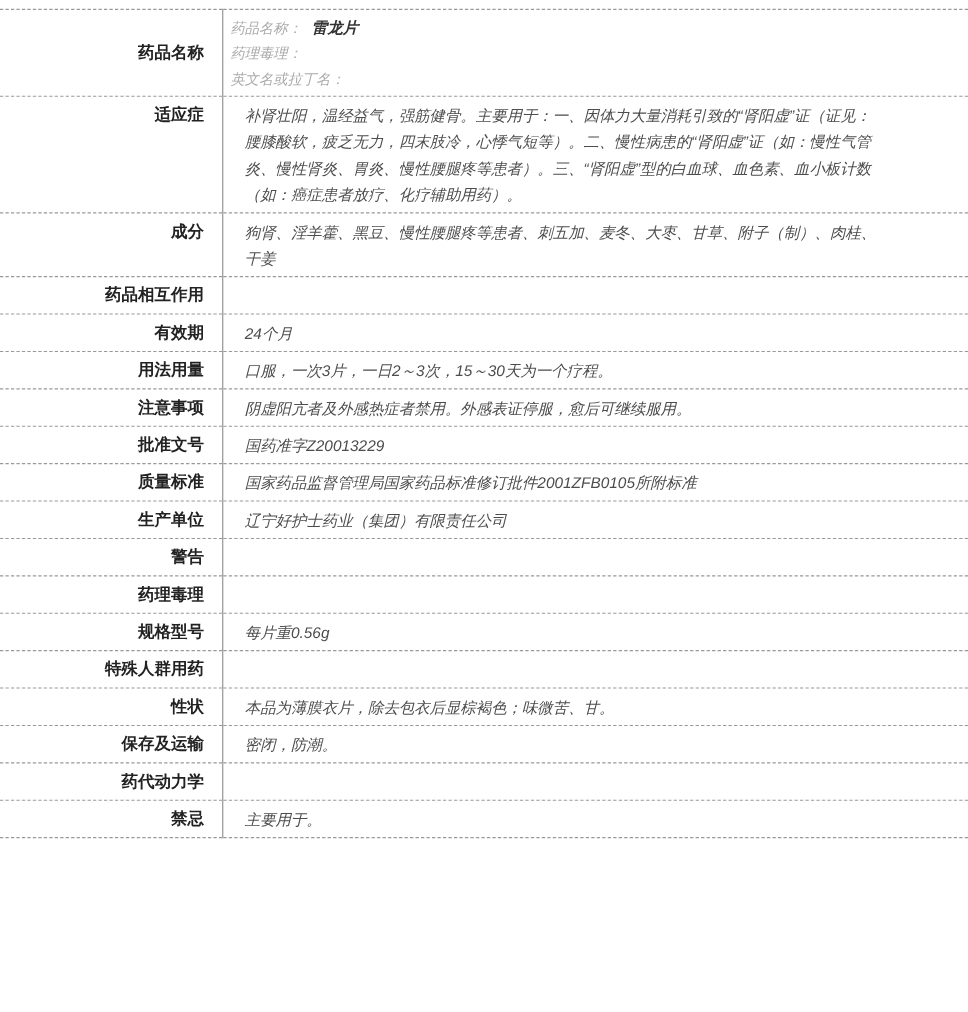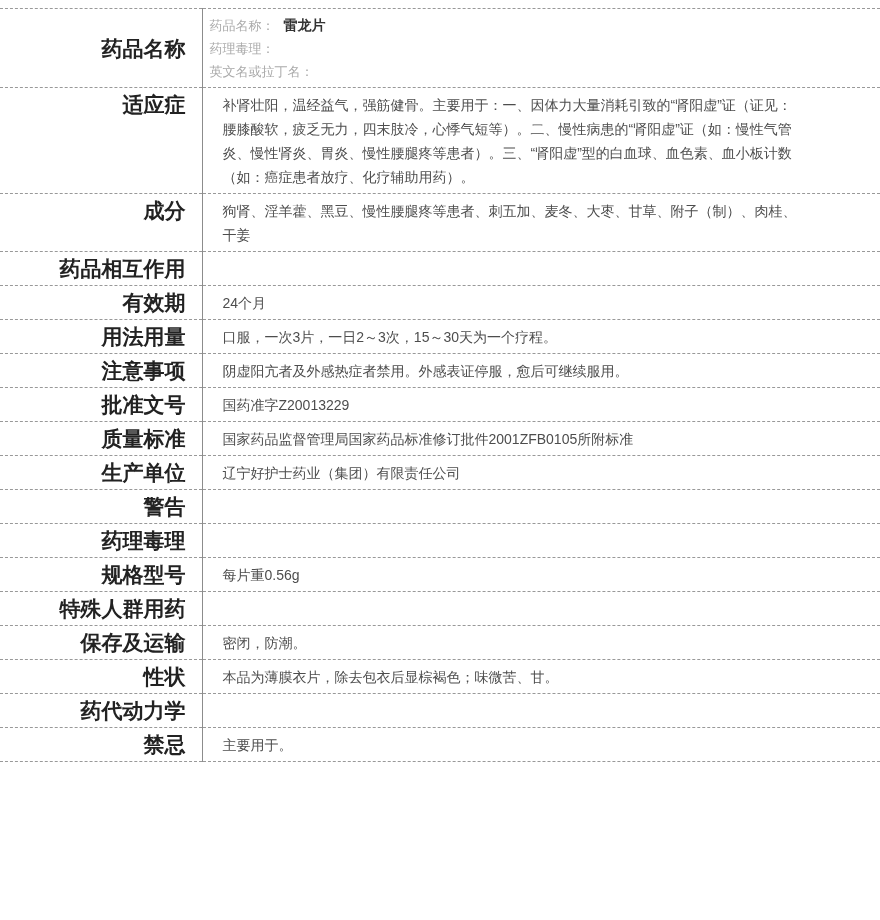--- a/index.html
+++ b/index.html
@@ -19,38 +19,39 @@
     border-collapse: collapse;
     margin-top: 8px;
     border-top: 1px dashed #999999;
   }
   th.row-label {
     width: 202px;
     box-sizing: border-box;
     padding: 5px 16px 4px 0;
     text-align: right;
     vertical-align: top;
-    font-size: 21px;
+    font-size: 15px;
     font-weight: bold;
     color: #222222;
     line-height: 24px;
     border-bottom: 1px dashed #999999;
     white-space: nowrap;
   }
   td.row-value {
     box-sizing: border-box;
     padding: 5px 75px 4px 20px;
     vertical-align: top;
     font-size: 14px;
     color: #4d4d4d;
     line-height: 24px;
     border-bottom: 1px dashed #999999;
     border-left: 1px solid #8c8c8c;
     height: 24px;
     word-break: break-all;
+    font-style: italic;
   }
   tr.name-row th.row-label {
     vertical-align: middle;
   }
   tr.name-row td.row-value {
     padding: 5px 10px 4px 7px;
   }
   .name-field {
     line-height: 22px;
     font-size: 13px;
@@ -123,26 +124,26 @@
     </tr>
     <tr>
       <th class="row-label">规格型号</th>
       <td class="row-value">每片重0.56g</td>
     </tr>
     <tr>
       <th class="row-label">特殊人群用药</th>
       <td class="row-value"></td>
     </tr>
     <tr>
+      <th class="row-label">性状</th>
+      <td class="row-value">本品为薄膜衣片，除去包衣后显棕褐色；味微苦、甘。</td>
+    </tr>
+    <tr>
       <th class="row-label">保存及运输</th>
       <td class="row-value">密闭，防潮。</td>
-    </tr>
-    <tr>
-      <th class="row-label">性状</th>
-      <td class="row-value">本品为薄膜衣片，除去包衣后显棕褐色；味微苦、甘。</td>
     </tr>
     <tr>
       <th class="row-label">药代动力学</th>
       <td class="row-value"></td>
     </tr>
     <tr>
       <th class="row-label">禁忌</th>
       <td class="row-value">主要用于。</td>
     </tr>
   </tbody>

